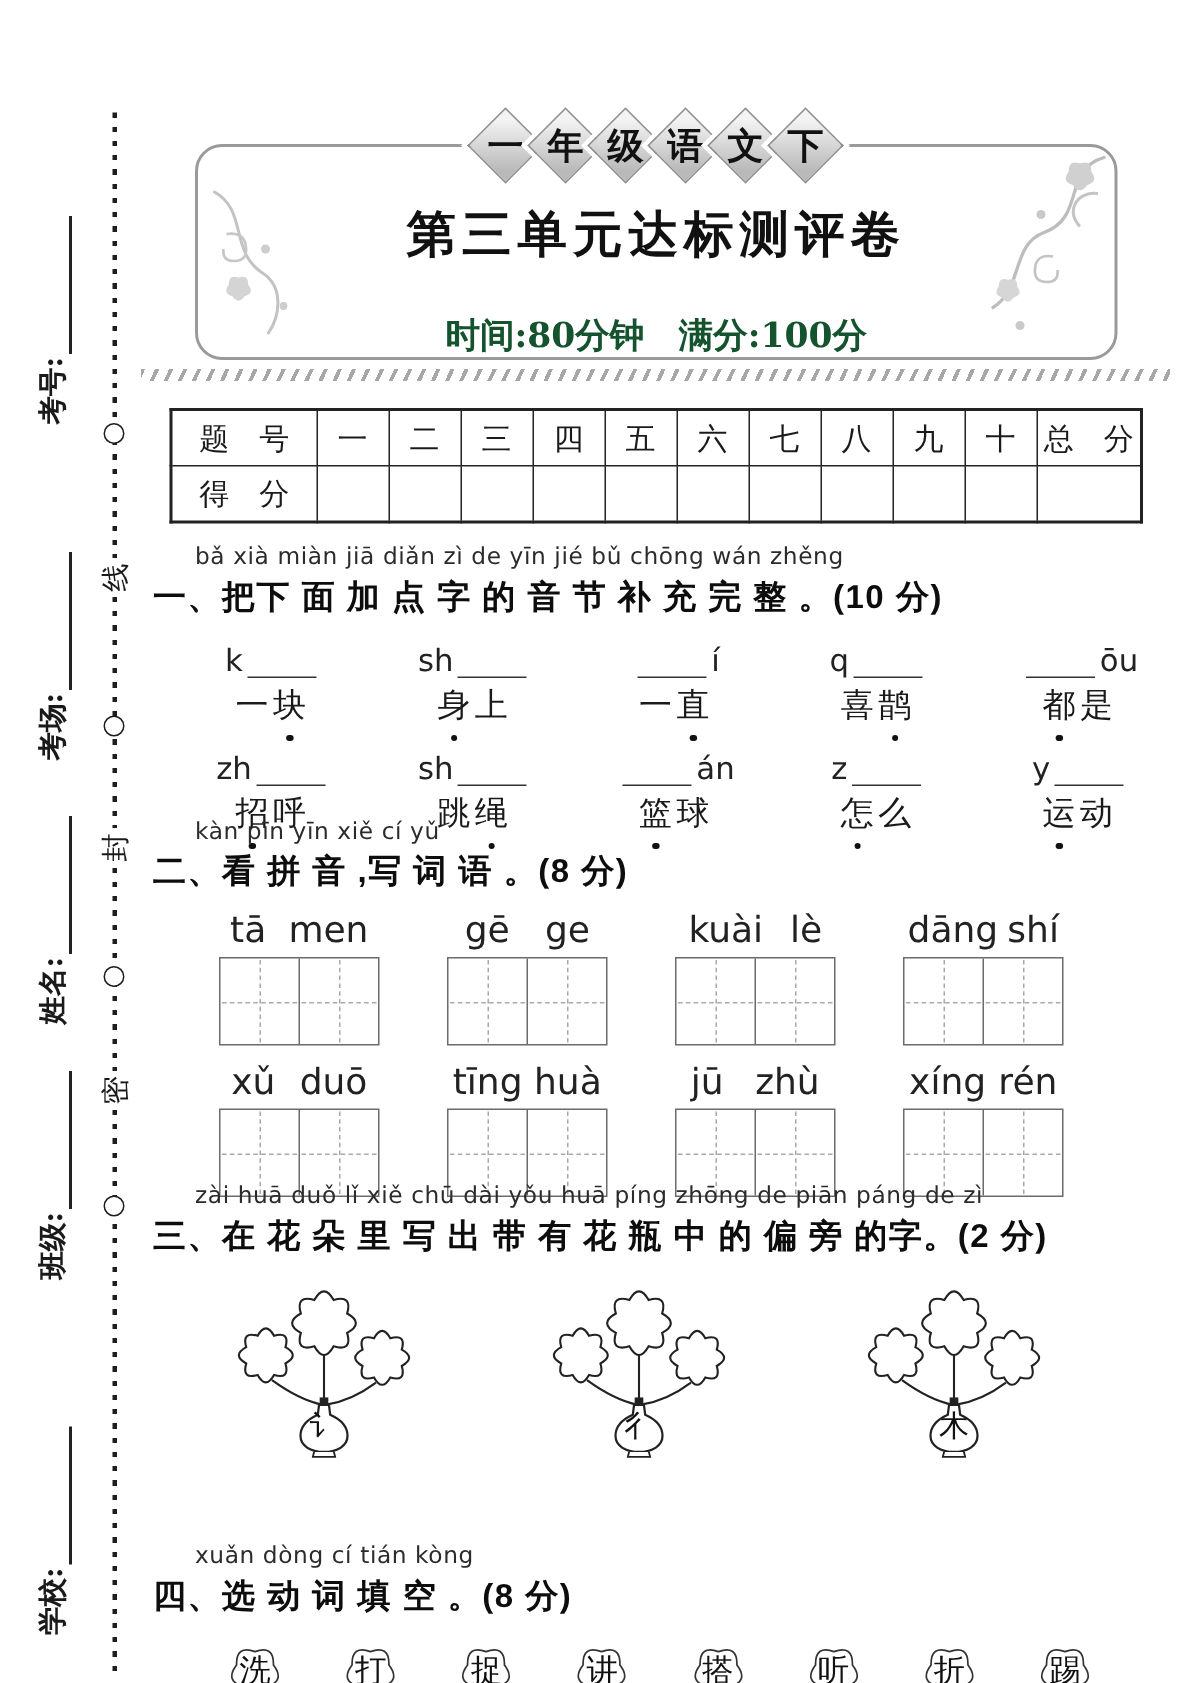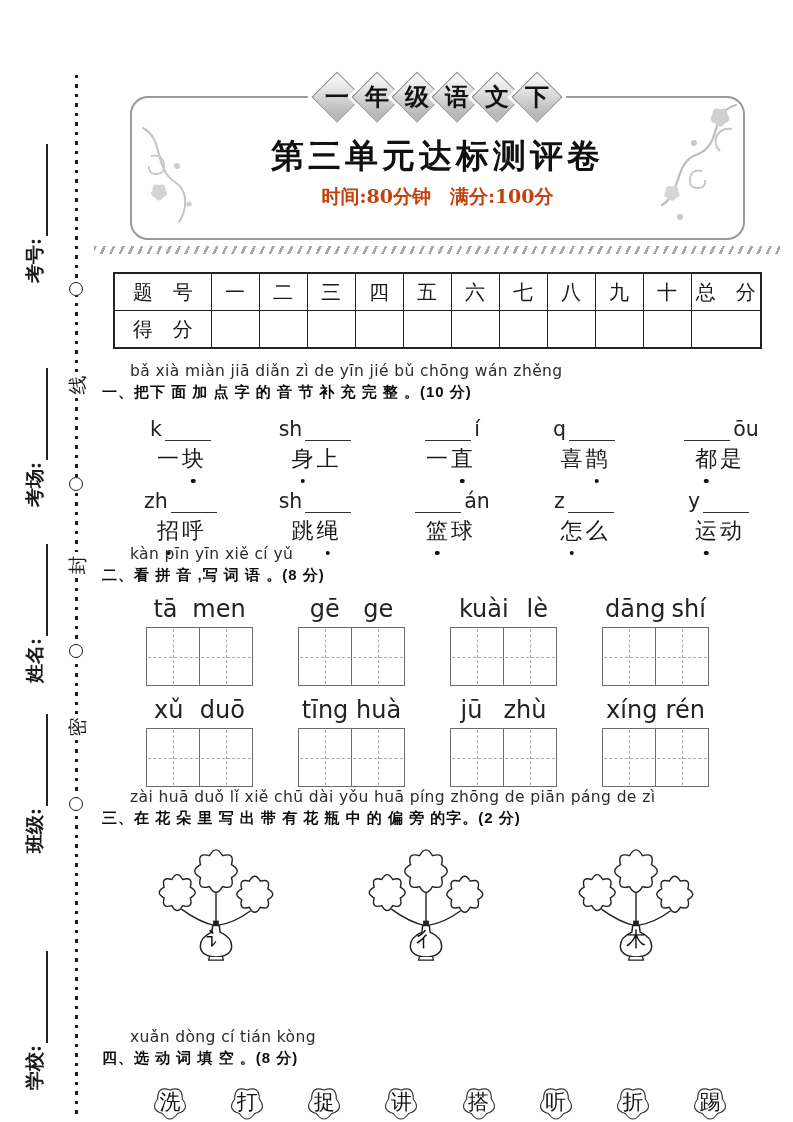--- a/index.html
+++ b/index.html
@@ -26,41 +26,41 @@
               border:2px solid #9a9a9a;border-radius:18px;background:#fff;}
   .banner{position:absolute;left:337px;top:97px;transform:translate(-50%,-50%);display:flex;z-index:3;}
   .diamond{width:34px;height:34px;margin:0 2px;transform:rotate(45deg);
            background:linear-gradient(135deg,#f3f3f3 15%,#b9b9b9 85%);
            border:1px solid #8f8f8f;box-shadow:0 0 0 3px #fff;
            display:flex;align-items:center;justify-content:center;}
   .diamond span{transform:rotate(-45deg);font-size:24px;font-weight:bold;color:#111;
                 font-family:"DejaVu Serif",serif;}
   .paper-title{margin:36px 0 0 0;text-align:center;font-size:33px;font-weight:bold;
                letter-spacing:4px;font-family:"DejaVu Serif",serif;color:#111;}
-  .paper-subtitle{text-align:center;font-size:19px;font-weight:bold;margin-top:5px;
-                  font-family:"DejaVu Serif",serif;color:#c2410c;}
+  .paper-subtitle{text-align:center;font-size:23px;font-weight:bold;margin-top:29px;
+                  font-family:"DejaVu Serif",serif;color:#14532d;}
   .corner-svg{position:absolute;pointer-events:none;}
   .corner-left{left:5px;top:28px;}
   .corner-right{right:3px;top:3px;}
 
   
   .wavy{position:absolute;left:-6px;top:246px;width:686px;height:8px;opacity:.85;
         background:repeating-linear-gradient(115deg,#979797 0 2.5px,transparent 2.5px 8.5px);}
 
   
   .score-table{position:absolute;left:13px;top:272px;border-collapse:collapse;table-layout:fixed;}
   .score-table td{border:1px solid #222;height:36px;text-align:center;font-size:20px;
                   font-family:"DejaVu Serif",serif;padding:0;}
   .score-table{border:2px solid #222;}
 
   
   .section{position:absolute;left:0;width:680px;}
   .pinyin-line{margin-left:30px;font-size:15.5px;color:#2b2b2b;letter-spacing:.4px;
                font-family:"DejaVu Sans",sans-serif;}
-  .q-title{margin:3px 0 0 2px;font-size:15px;font-weight:bold;color:#0d0d0d;
+  .q-title{margin:3px 0 0 2px;font-size:22px;font-weight:bold;color:#0d0d0d;
            font-family:"Liberation Sans",sans-serif;letter-spacing:1px;}
 
   
   .q1-row{display:flex;justify-content:space-between;padding:0 18px 0 40px;margin-top:15px;}
   .q1-item{display:flex;flex-direction:column;align-items:center;min-width:84px;}
   .py-line{display:flex;align-items:flex-end;gap:3px;font-size:20.5px;color:#222;
            font-family:"DejaVu Sans",sans-serif;}
   .blank-line{display:inline-block;width:46px;height:20px;border-bottom:1.6px solid #333;}
   .q1-word{margin-top:3px;font-size:22px;font-family:"DejaVu Serif",serif;letter-spacing:3px;
            white-space:nowrap;}

